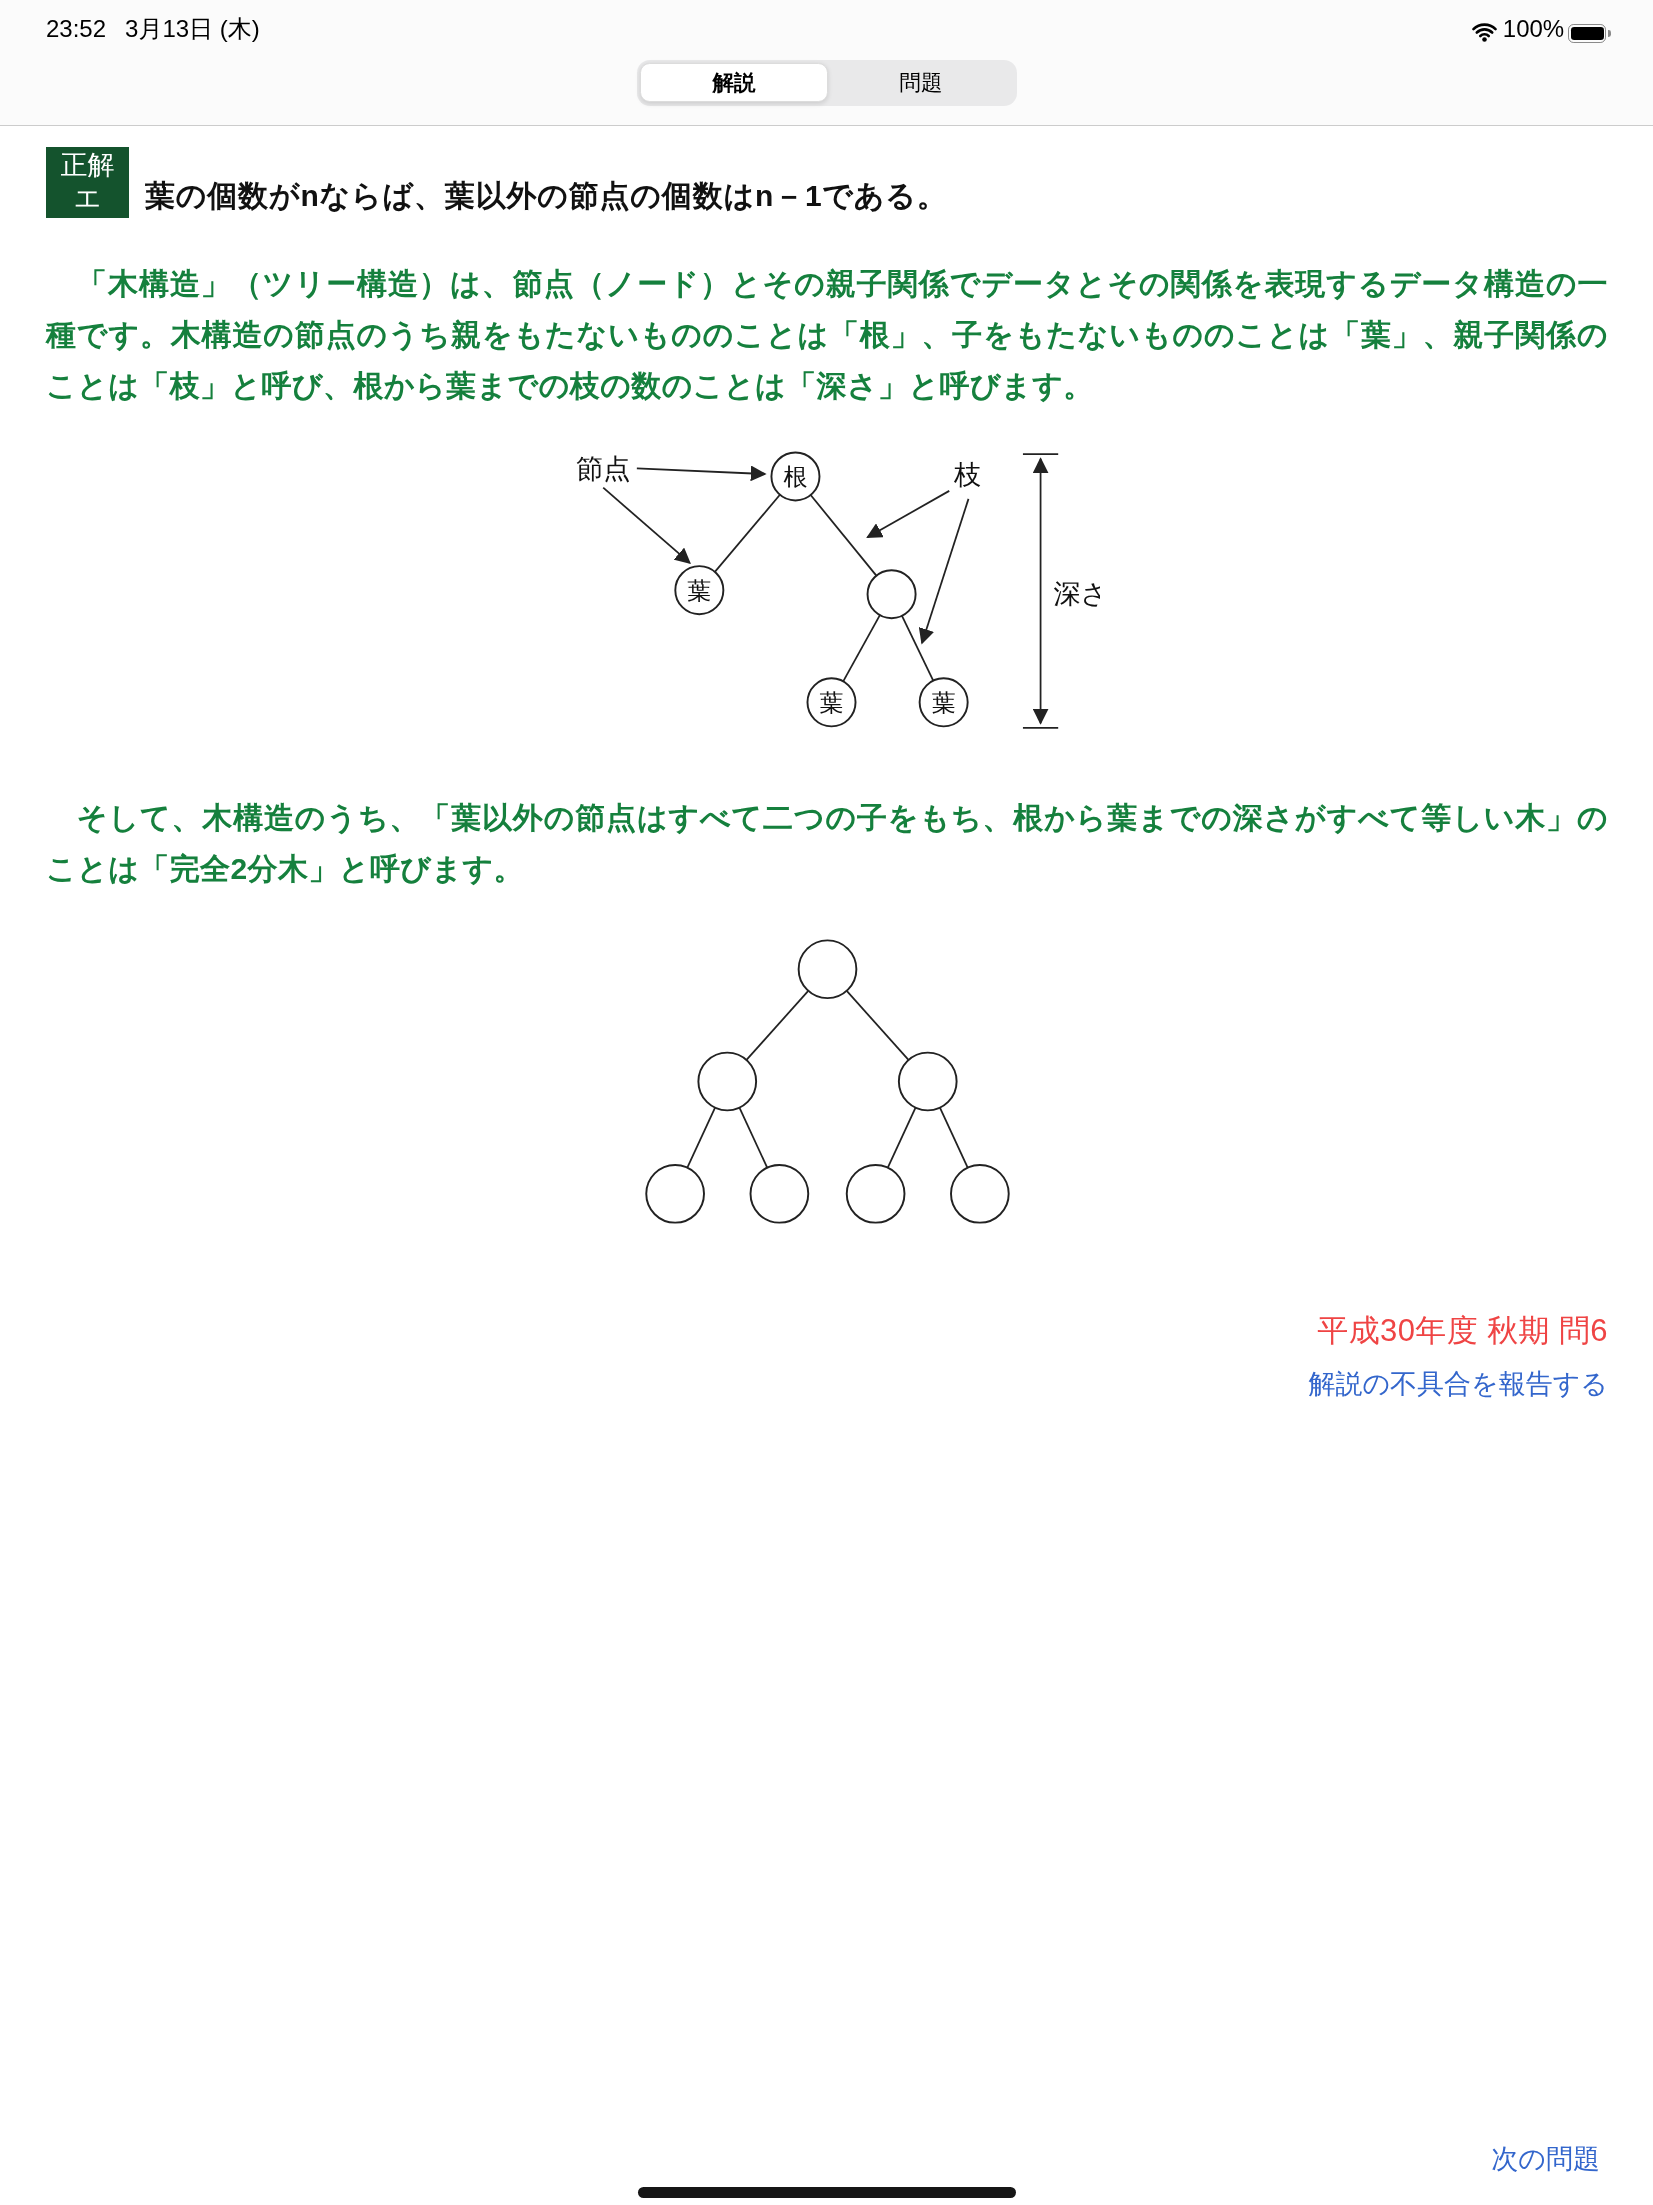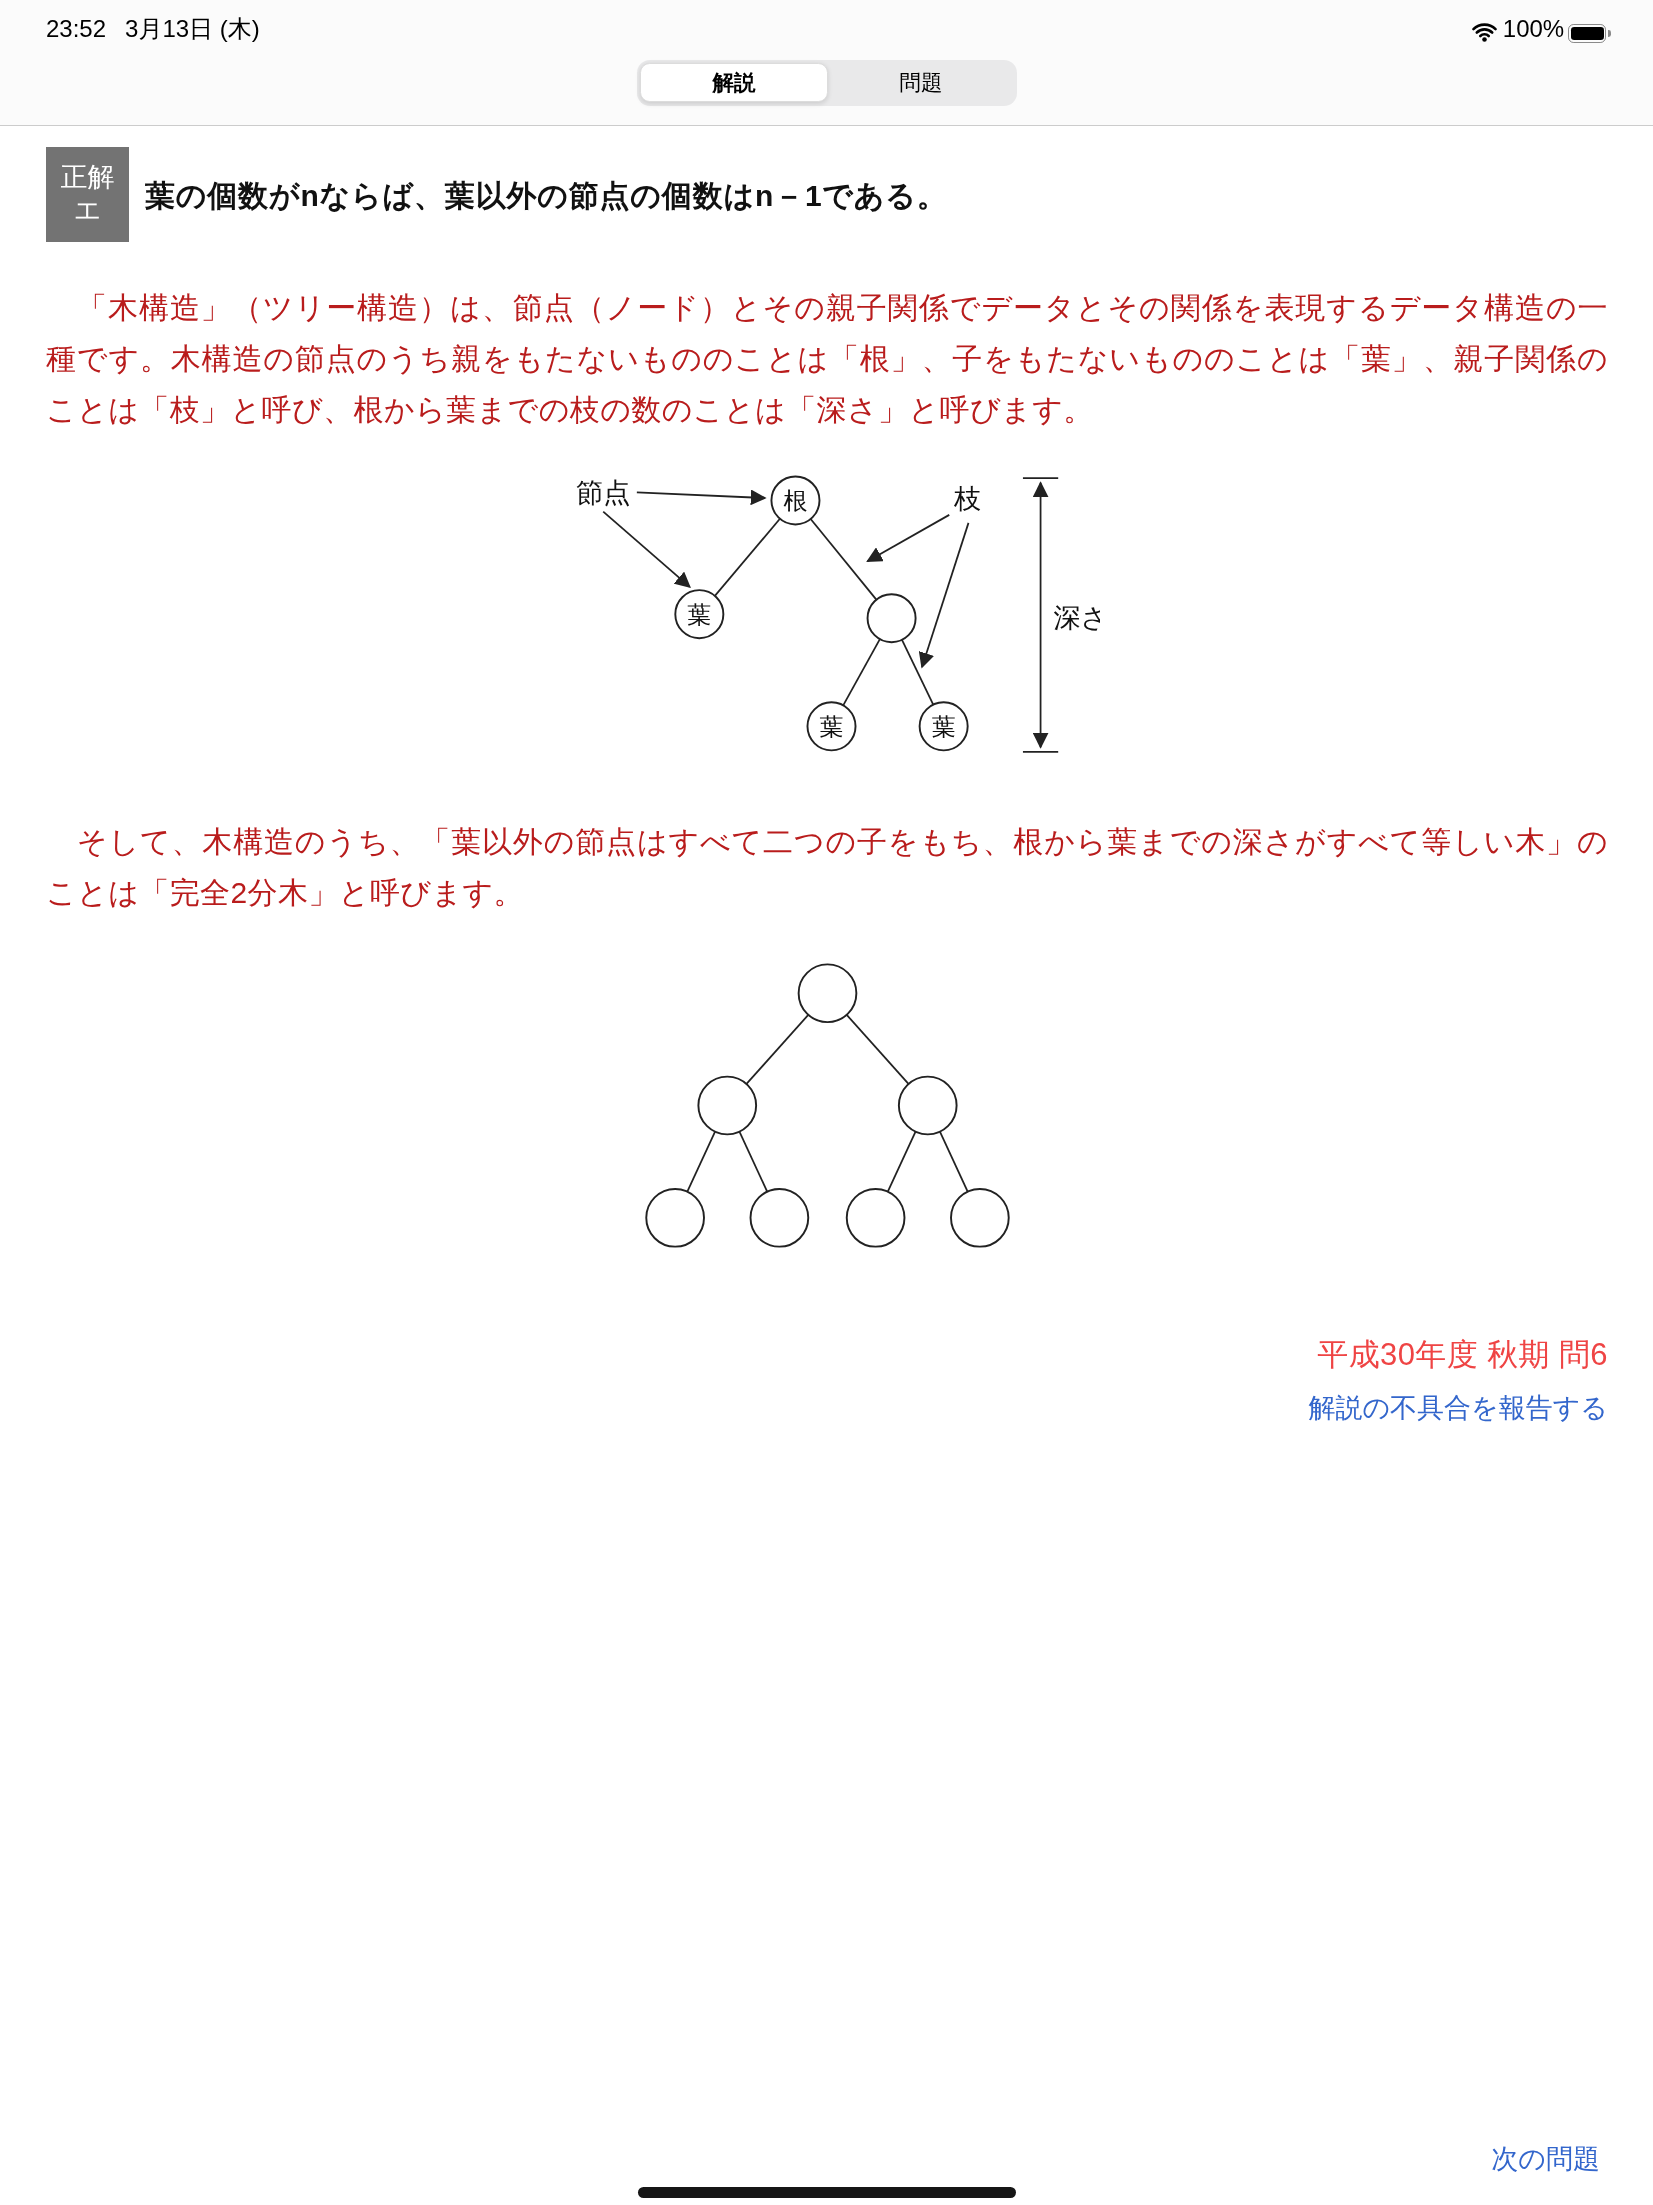--- a/index.html
+++ b/index.html
@@ -28,28 +28,28 @@
   }
   .segment {
     flex:1; display:flex; align-items:center; justify-content:center;
     font-size:21.6px; color:#000; border-radius:9.6px; cursor:pointer;
   }
   .segment.active { background:#ffffff; border:0.8px solid #dcdcdc; box-shadow:0 1.6px 4.8px rgba(0,0,0,.12); font-weight:600; }
   
   .content { padding:21px 46px 0 46px; }
   .answer-row { display:flex; align-items:flex-start; gap:16px; }
   .badge {
-    flex:0 0 auto; width:83px; height:95px; background:#737373; color:#fff;
+    flex:0 0 auto; width:83px; height:71px; background:#14532d; color:#fff;
     display:flex; flex-direction:column; align-items:center; justify-content:center; gap:6.4px;
     font-size:27px; line-height:1;
   }
   .statement { font-size:30px; font-weight:700; color:#111; margin-top:29px; letter-spacing:0.8px; }
   .para {
-    font-size:30px; line-height:51px; letter-spacing:0.4px; color:#b91c1c;
-    text-align:justify; margin-top:40px;
+    font-size:30px; line-height:51px; letter-spacing:0.4px; color:#15803d;
+    text-align:justify; margin-top:40px;font-weight:bold;
   }
   .para.cont { margin-top:0; }
   sup { font-size:20px; position:relative; top:-0.45em; }
   sub { font-size:20px; position:relative; top:0.25em; }
   
   .diagram { display:block; margin:27px auto 0 auto; }
   svg text { font-family:"Liberation Sans","DejaVu Sans",sans-serif; font-size:34px; fill:#111; }
   svg text.node-t { font-size:30px; text-anchor:middle; }
   .tree-line { stroke:#222; stroke-width:2.2; fill:none; }
   .tree-circle { stroke:#222; stroke-width:2.4; fill:#fff; }

